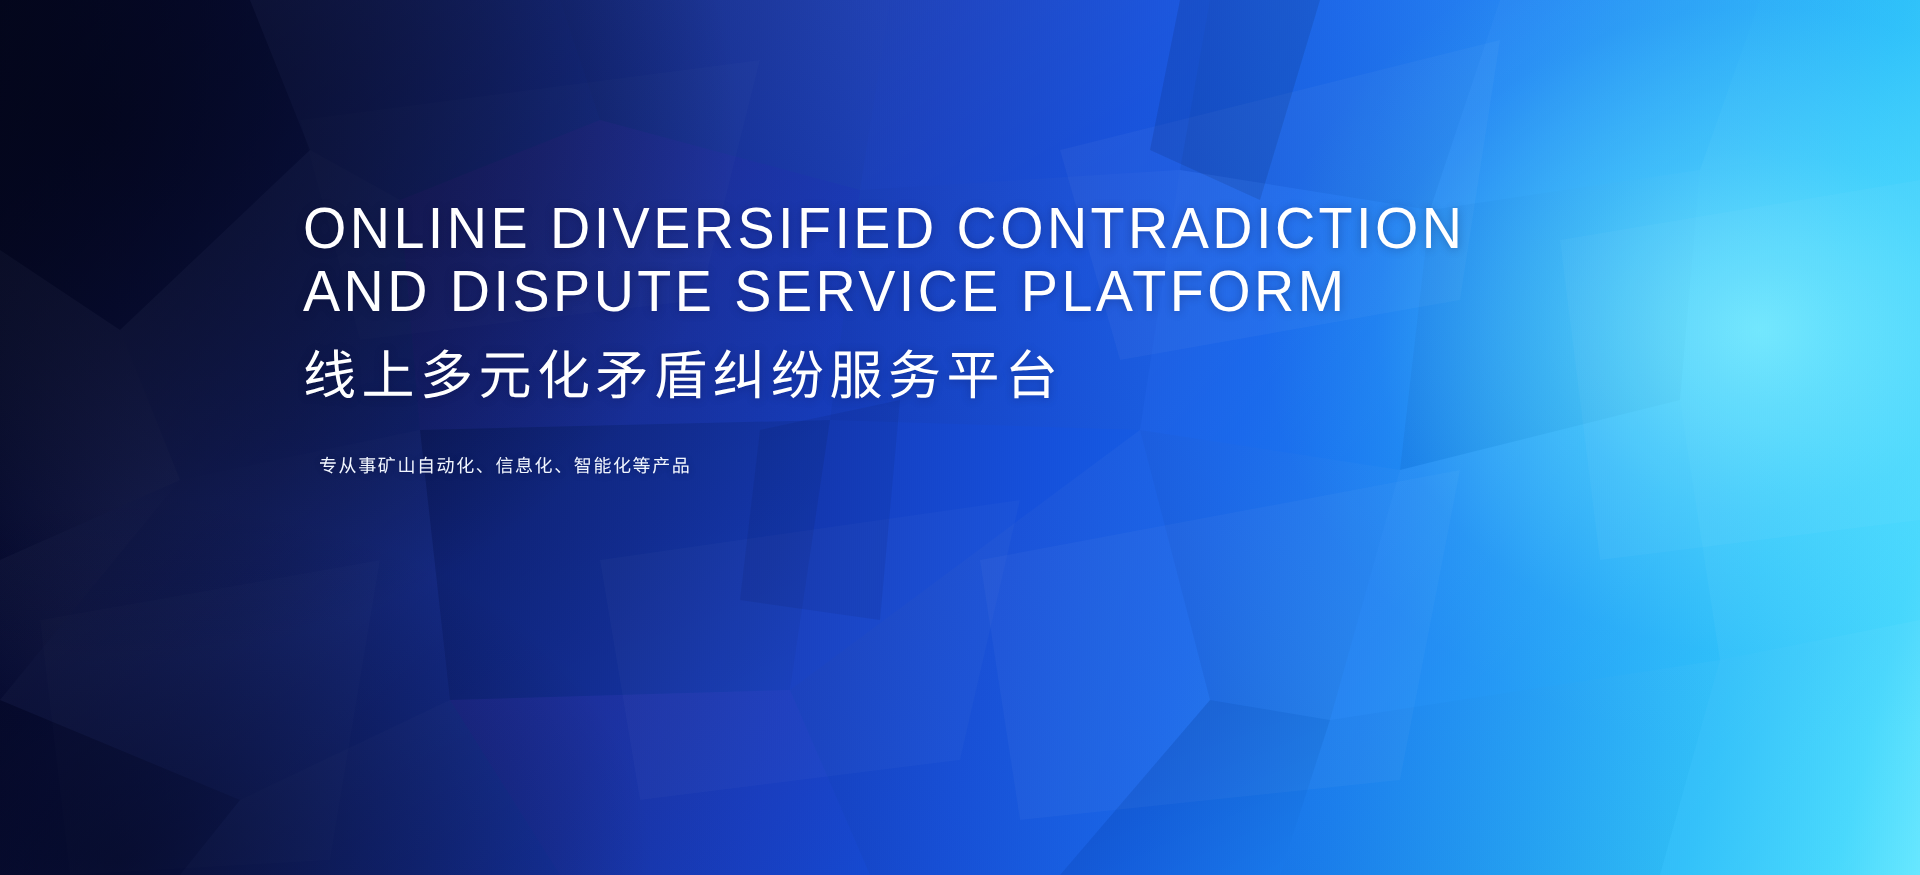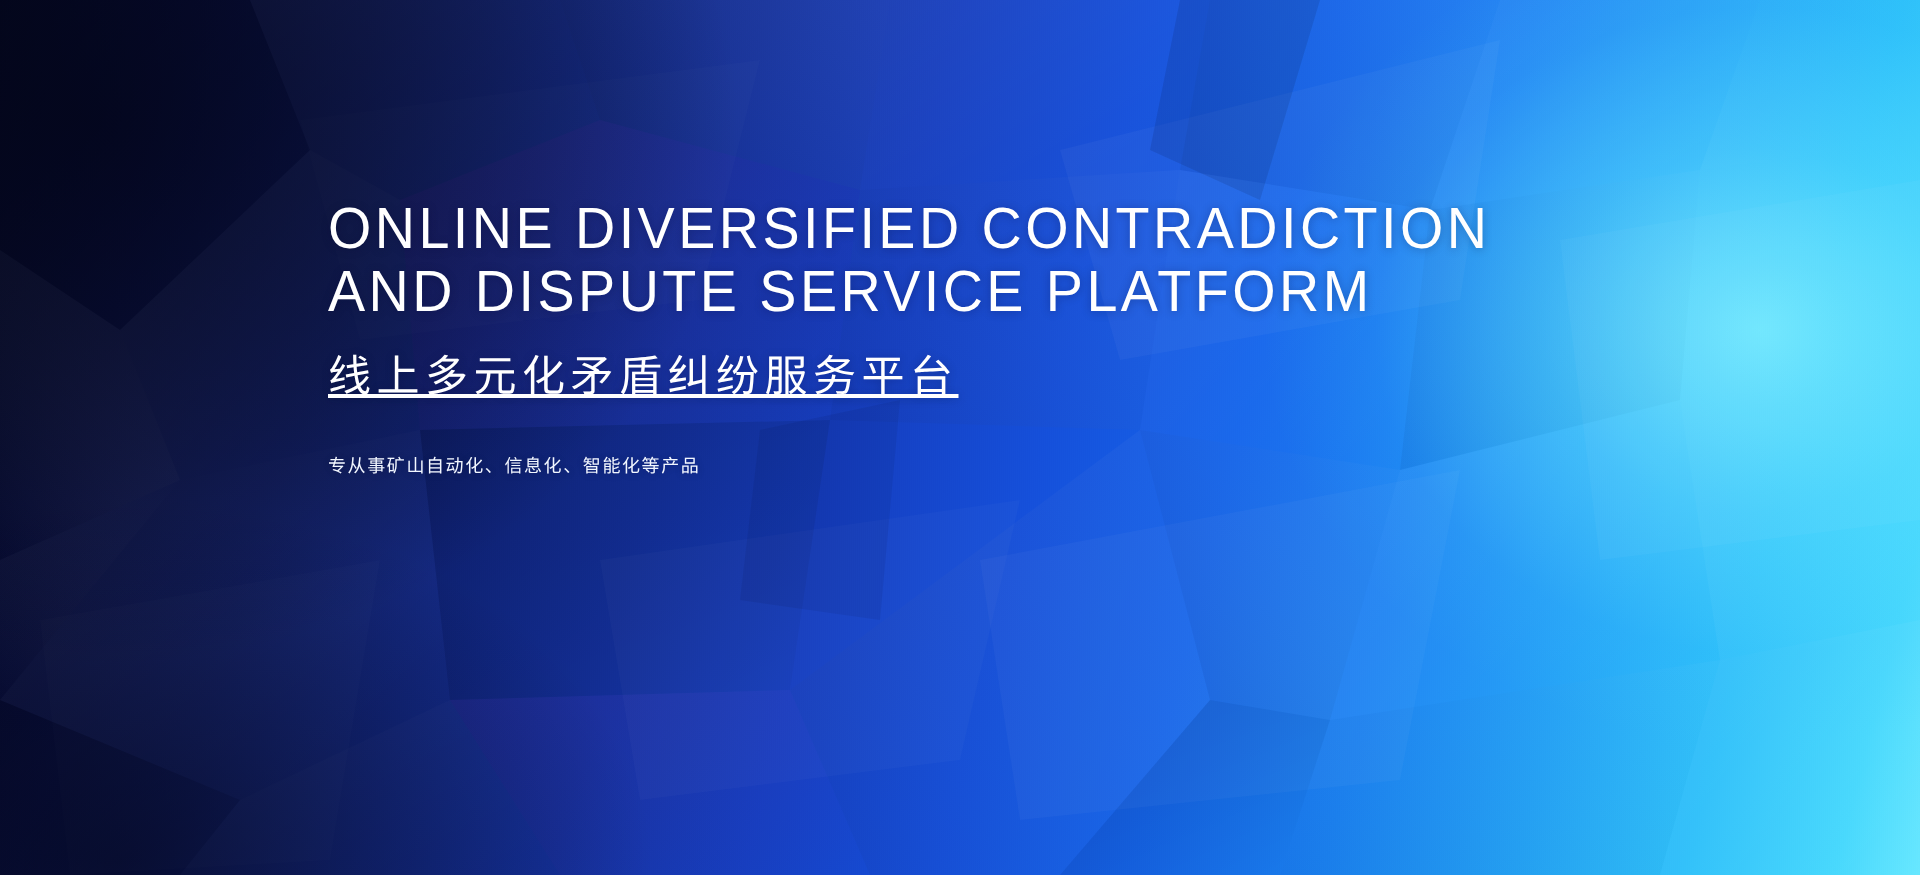--- a/index.html
+++ b/index.html
@@ -75,21 +75,21 @@
                       rgba(2, 4, 22, 0.30) 45%,
                       rgba(2, 4, 22, 0) 72%),
       radial-gradient(ellipse 760px 520px at 120px 860px,
                       rgba(2, 4, 22, 0.55) 0%,
                       rgba(2, 4, 22, 0) 70%);
   }
 
   
   #text-block {
     position: absolute;
-    left: 328px;
+    left: 303px;
     top: 196px;
     width: 1250px;
     z-index: 5;
   }
 
   .headline {
     margin: 0;
     color: #ffffff;
     font-size: 58px;
     line-height: 63px;
@@ -97,31 +97,30 @@
     letter-spacing: 3.6px;
     white-space: nowrap;
     text-shadow: 0 1px 10px rgba(0, 10, 50, 0.28);
     transform: scaleX(0.96);
     transform-origin: left center;
   }
 
   .cn-title {
     margin: 29px 0 0 0;
     color: #ffffff;
-    font-size: 43px;
+    font-size: 53px;
     line-height: 50px;
     font-weight: 400;
     letter-spacing: 5.5px;
     white-space: nowrap;
     text-shadow: 0 1px 10px rgba(0, 10, 50, 0.28);
-    text-decoration: underline;
   }
 
   .sub-list {
-    margin: 48px 0 0 0;
+    margin: 48px 0 0 16px;
     padding: 0;
     list-style: none;
   }
 
   .sub-line {
     color: #f2f7ff;
     font-size: 18px;
     line-height: 34px;
     font-weight: 400;
     letter-spacing: 1.6px;

